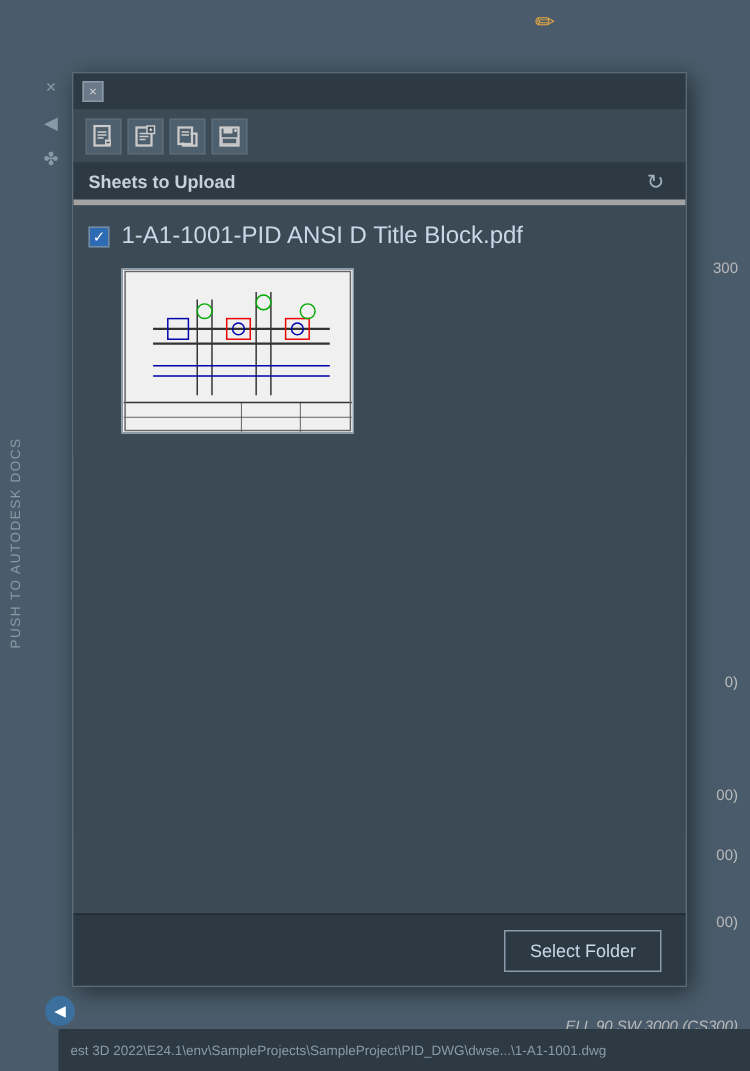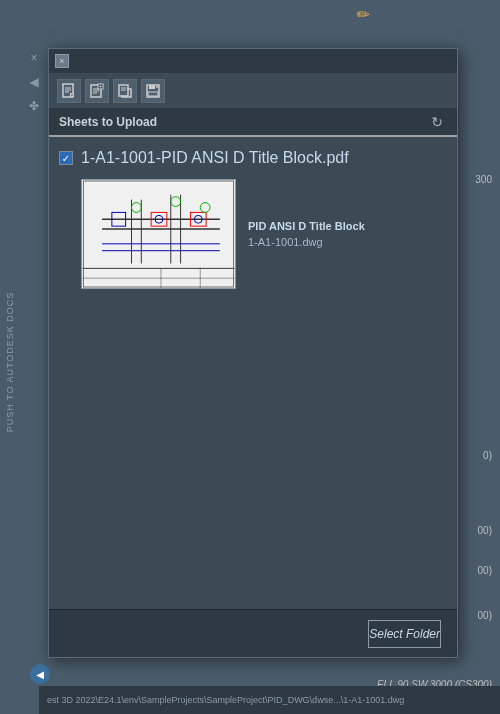--- a/index.html
+++ b/index.html
@@ -89,21 +89,21 @@
     }
 
     
     .section-header {
       background-color: #2d3a44;
       height: 28px;
       display: flex;
       align-items: center;
       justify-content: space-between;
       padding: 0 10px;
-      border-bottom: 2px solid #a3a3a3;
+      border-bottom: 4px solid #a3a3a3;
     }
 
     .section-title {
       color: #c8d0d8;
       font-size: 12px;
       font-weight: bold;
     }
 
     .refresh-btn {
       width: 20px;
@@ -210,24 +210,23 @@
       align-items: center;
       justify-content: flex-end;
       padding: 0 16px;
       border-top: 1px solid #1e2b35;
     }
 
     .select-folder-btn {
       background-color: transparent;
       border: 1px solid #8a9aa8;
       color: #c8d8e8;
-      padding: 6px 0;
+      padding: 6px 16px;
       font-size: 12px;
       cursor: pointer;
-      font-style: italic;
     }
 
     
     .left-sidebar {
       position: absolute;
       top: 48px;
       left: 20px;
       width: 28px;
       display: flex;
       flex-direction: column;
@@ -468,24 +467,20 @@
             <line x1="20" y1="65" x2="140" y2="65" stroke="#00a" stroke-width="1"></line>
             <line x1="20" y1="72" x2="140" y2="72" stroke="#00a" stroke-width="1"></line>
 
             <circle cx="55" cy="28" r="5" fill="none" stroke="#0a0" stroke-width="1"></circle>
             <circle cx="95" cy="22" r="5" fill="none" stroke="#0a0" stroke-width="1"></circle>
             <circle cx="125" cy="28" r="5" fill="none" stroke="#0a0" stroke-width="1"></circle>
 
             <rect x="1" y="1" width="153" height="108" fill="none" stroke="#666" stroke-width="1"></rect>
           </svg>
         </div>
-        <div class="file-info">
-          <span class="file-info-title">PID ANSI D Title Block</span>
-          <span class="file-info-subtitle">1-A1-1001.dwg</span>
-        </div>
       </div>
     </div>
   </div>
 
   <div class="dialog-footer">
     <button class="select-folder-btn">Select Folder</button>
   </div>
 </div>
 
 <div class="bottom-bar">

